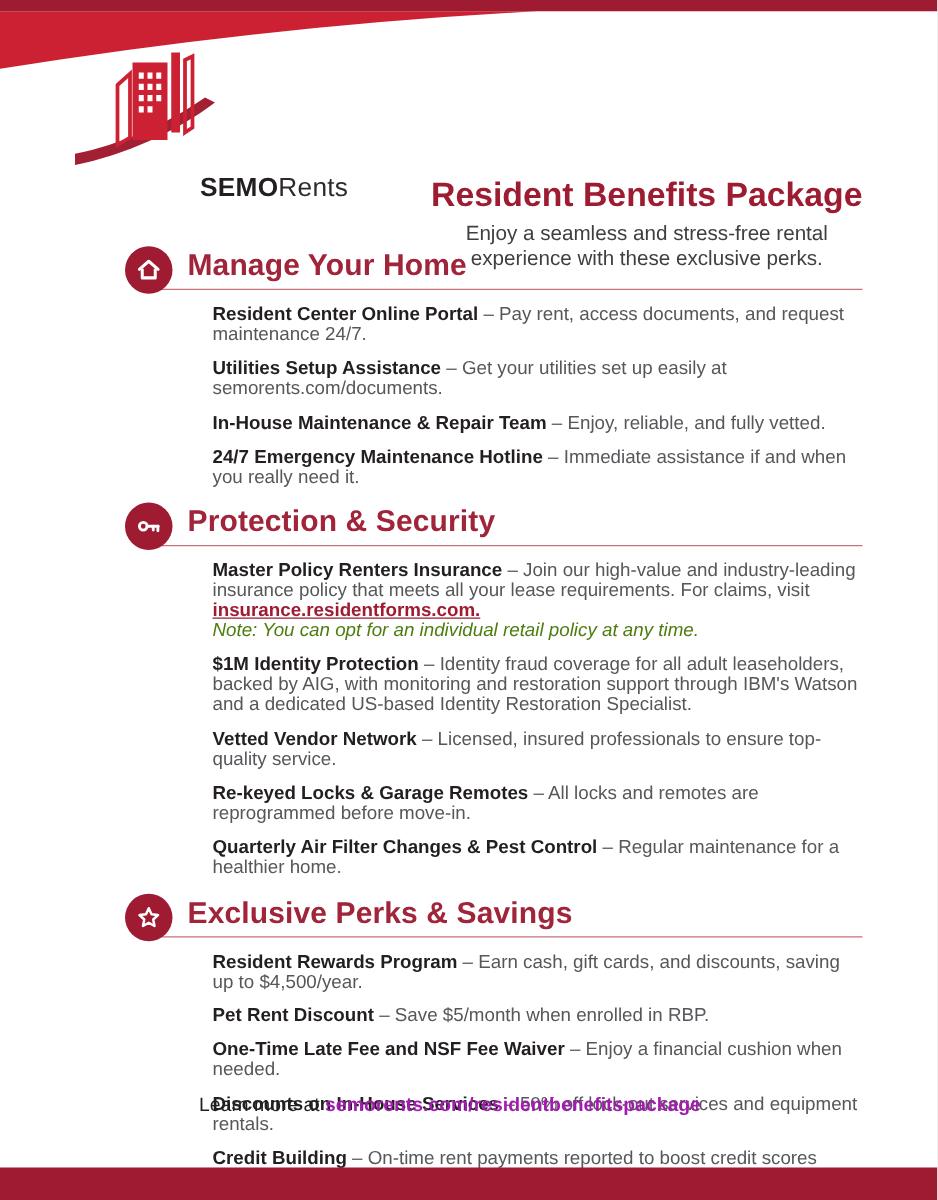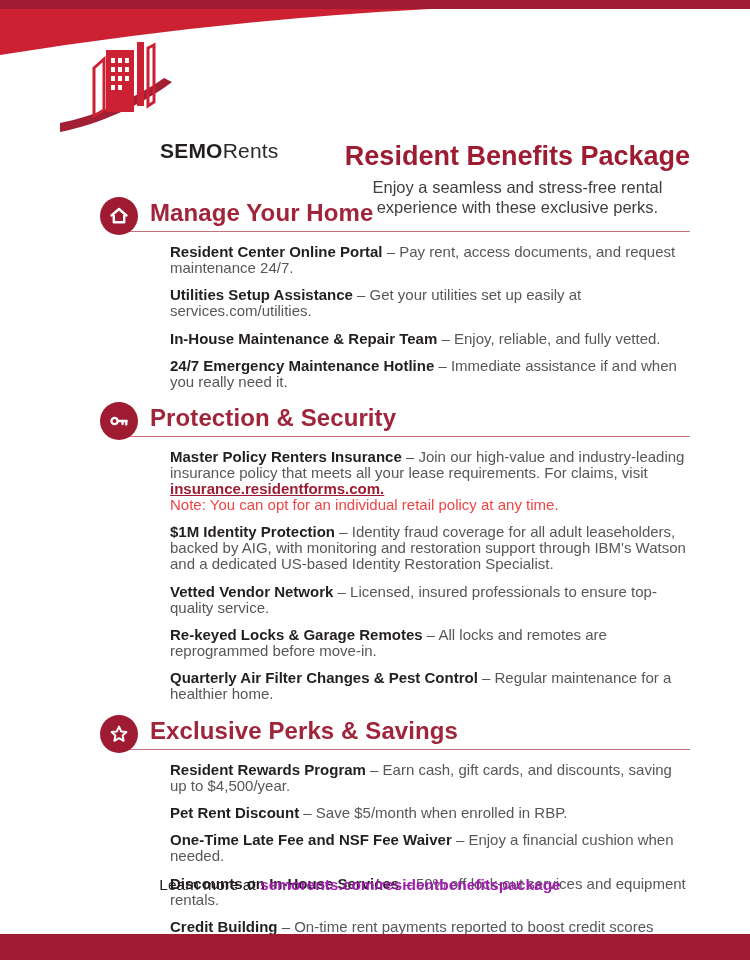--- a/index.html
+++ b/index.html
@@ -27,21 +27,21 @@
   .header-line{position:absolute;left:18px;right:0;bottom:4px;border-bottom:1.6px solid #c5717e;}
   .icon-circle{
     position:relative;z-index:1;width:38px;height:38px;border-radius:50%;
     background:#9e1b32;display:flex;align-items:center;justify-content:center;flex:0 0 auto;
   }
   .section-title{position:relative;z-index:1;margin-left:12px;font-size:24px;font-weight:700;color:#a0243a;letter-spacing:.1px;white-space:nowrap;padding-bottom:6px;}
   .items{margin:8px 0 0 70px;}
   .item{font-size:15px;line-height:15.9px;color:#55575a;margin-bottom:11.5px;}
   .item .b{font-weight:700;color:#231f20;}
   .item .link{color:#9e1b32;font-weight:700;text-decoration:underline;cursor:pointer;}
-  .item .note{color:#ef4444;}
+  .item .note{font-style:italic;color:#4d7c0f;}
   
   .footer{position:absolute;top:876px;left:0;width:720px;text-align:center;font-size:15.5px;color:#231f20;}
   .footer .link{font-weight:700;color:#a21caf;cursor:pointer;}
   svg{display:block;}
 </style>
 </head>
 <body>
 
 <div class="page">
 
@@ -94,21 +94,21 @@
         <div class="icon-circle">
           <svg width="24" height="24" viewBox="0 0 24 24">
             <path d="M4.5 11.5 L12 5 L19.5 11.5" fill="none" stroke="#ffffff" stroke-width="2.4" stroke-linecap="round" stroke-linejoin="round"></path>
             <path d="M6.8 11 L6.8 18.3 L17.2 18.3 L17.2 11" fill="none" stroke="#ffffff" stroke-width="2.4" stroke-linejoin="round"></path>
           </svg>
         </div>
         <div class="section-title">Manage Your Home</div>
       </div>
       <div class="items">
         <div class="item"><span class="b">Resident Center Online Portal</span><span> – Pay rent, access documents, and request maintenance 24/7.</span></div>
-        <div class="item"><span class="b">Utilities Setup Assistance</span><span> – Get your utilities set up easily at services.com/utilities.</span></div>
+        <div class="item"><span class="b">Utilities Setup Assistance</span><span> – Get your utilities set up easily at semorents.com/documents.</span></div>
         <div class="item"><span class="b">In-House Maintenance &amp; Repair Team</span><span> – Enjoy, reliable, and fully vetted.</span></div>
         <div class="item"><span class="b">24/7 Emergency Maintenance Hotline</span><span> – Immediate assistance if and when you really need it.</span></div>
       </div>
     </div>
 
     <div class="section">
       <div class="section-header">
         <div class="header-line"></div>
         <div class="icon-circle">
           <svg width="24" height="24" viewBox="0 0 24 24">

